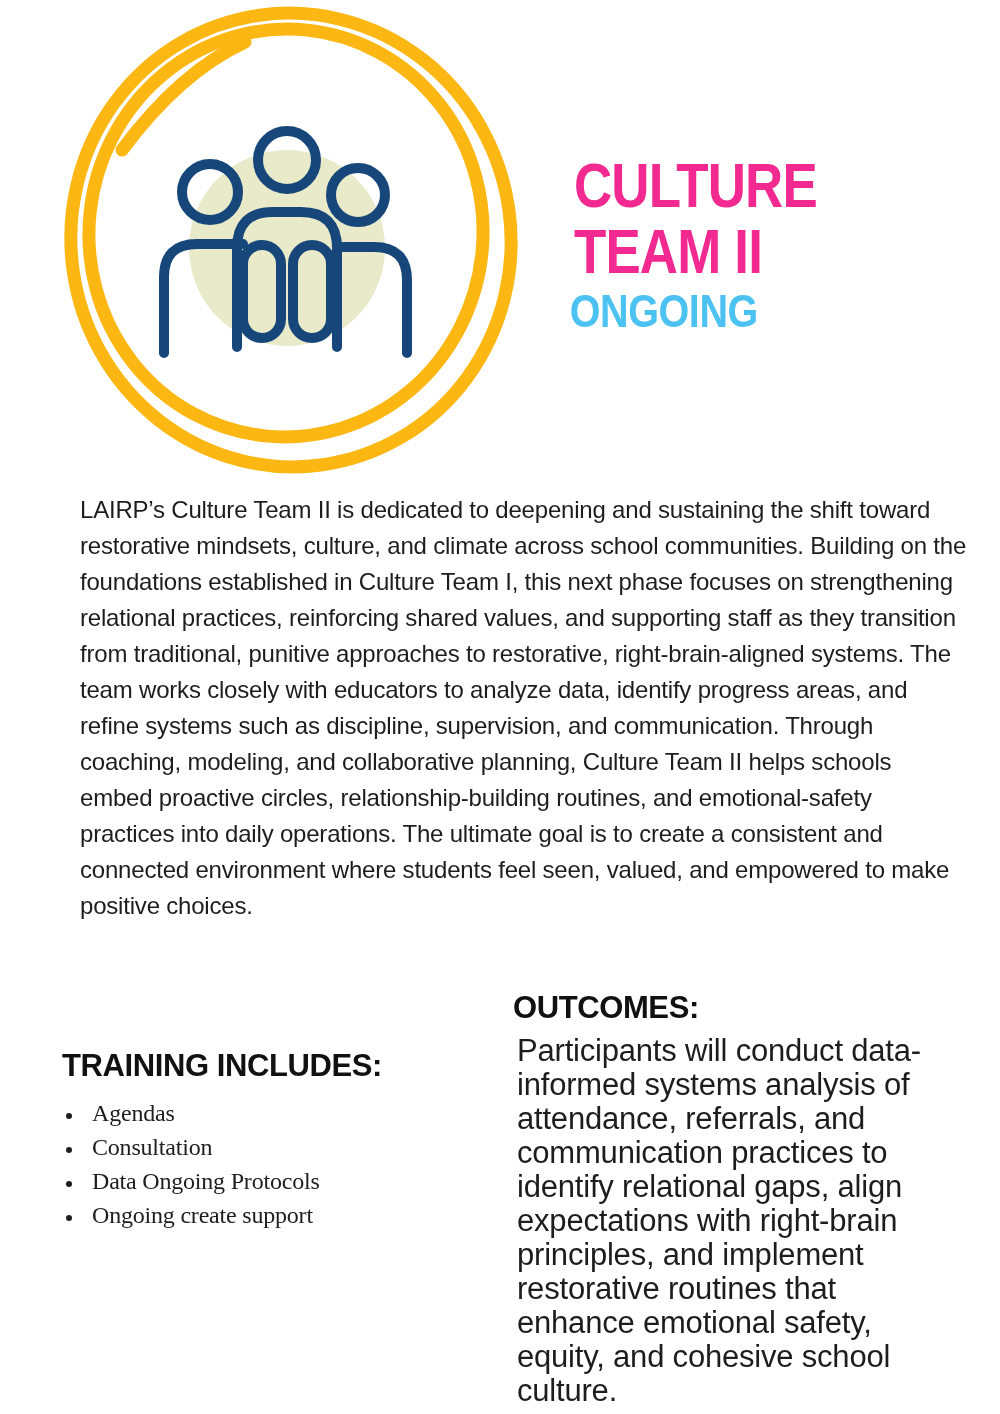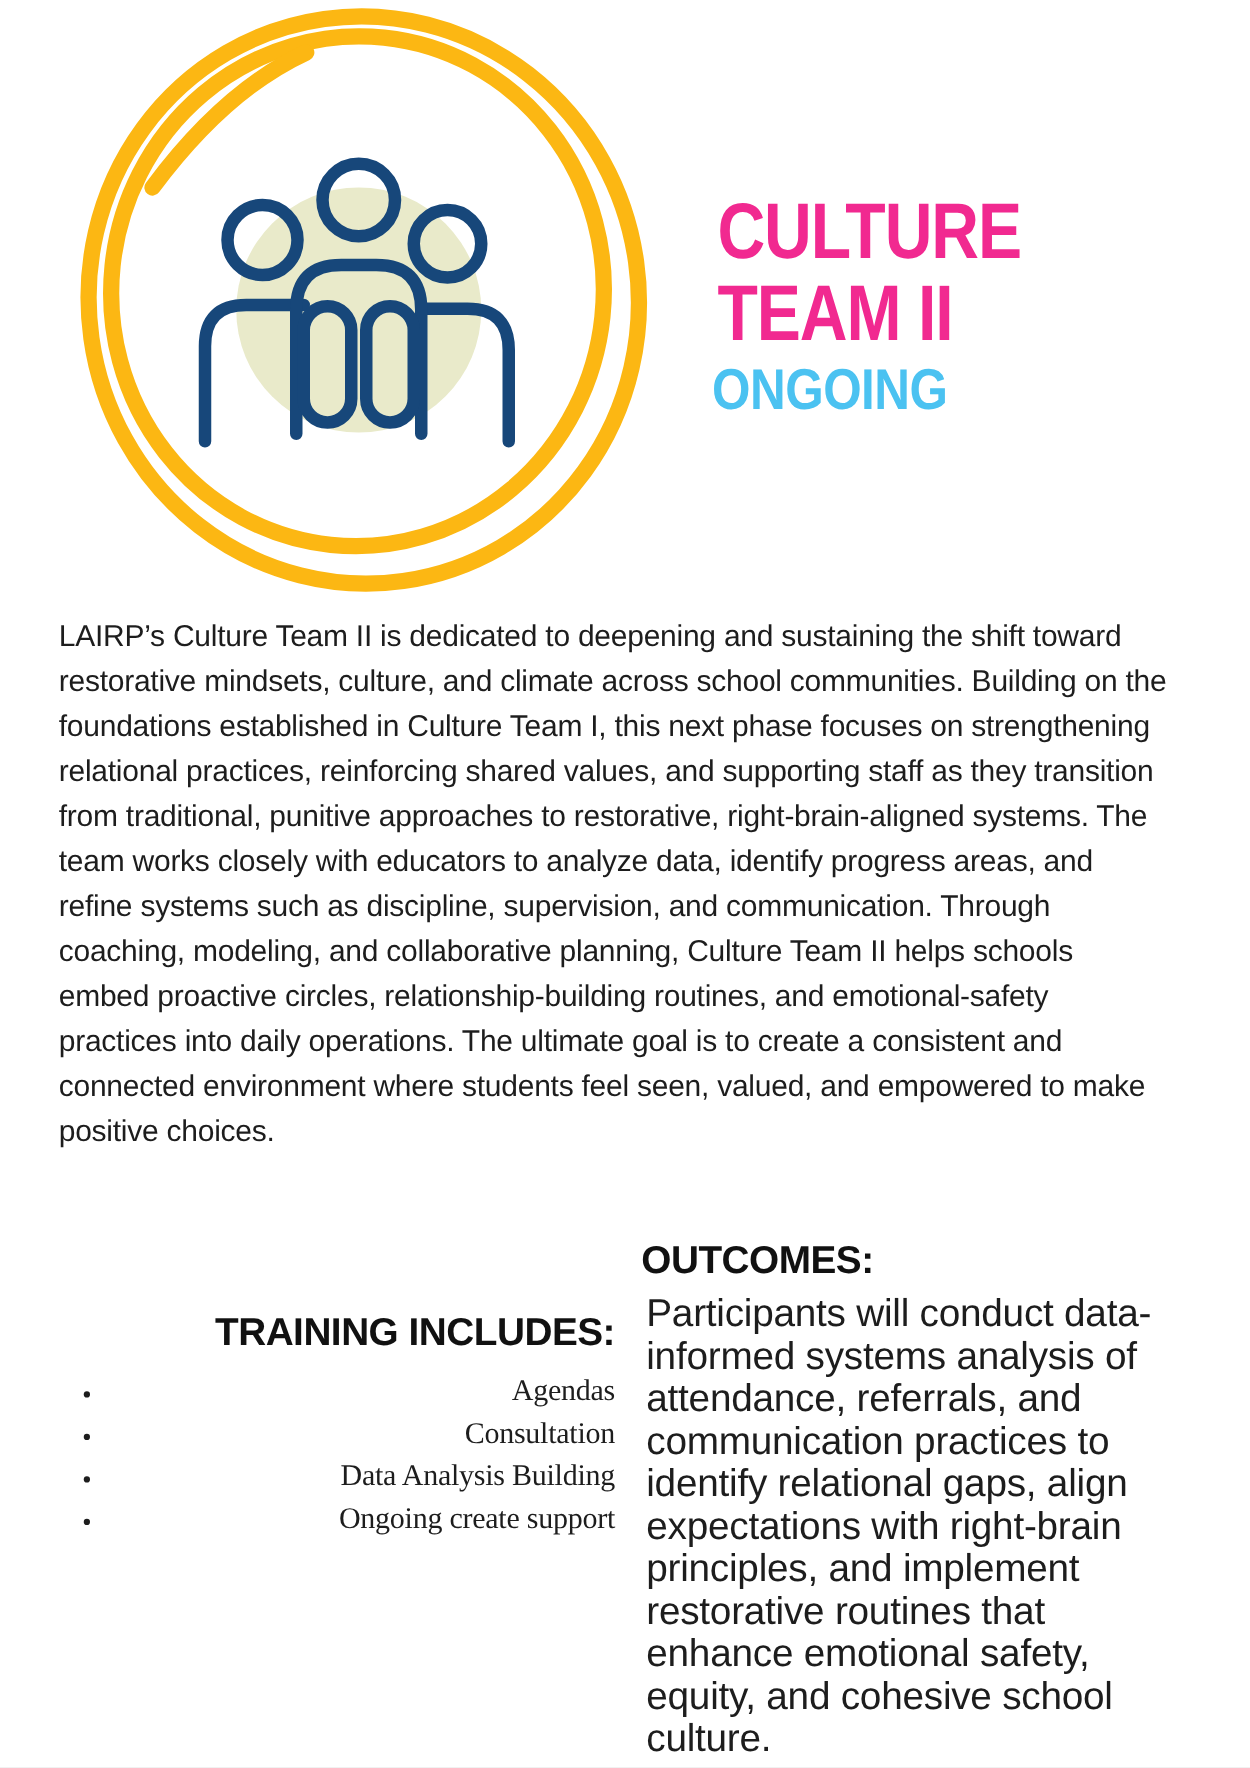--- a/index.html
+++ b/index.html
@@ -50,39 +50,38 @@
     line-height:52px;
     margin-top:1px;
     color:var(--blue);
     letter-spacing:-0.5px;
     transform:scaleX(0.86);
     transform-origin:50% 50%;
     white-space:nowrap;
   }
   .description{
     position:absolute;
-    left:47px; top:492px;
+    left:80px; top:492px;
     width:890px;
     font-size:24px;
     line-height:36px;
     letter-spacing:-0.2px;
     color:var(--text);
   }
   .section-heading{
     font-size:31px;
     font-weight:bold;
     letter-spacing:-0.4px;
     color:#111111;
     white-space:nowrap;
   }
   .training-block{
     position:absolute;
     left:62px; top:1048px;
     width:430px;
-    text-align:right;
   }
   .training-list{
     margin:12px 0 0 22px;
     list-style:disc;
     font-family:Liberation Serif, serif;
   }
   .training-list li{
     font-size:24px;
     line-height:34px;
     letter-spacing:-0.2px;
@@ -143,21 +142,21 @@
     <div class="subtitle-line">ONGOING</div>
   </div>
 
   <div class="description">LAIRP’s Culture Team II is dedicated to deepening and sustaining the shift toward restorative mindsets, culture, and climate across school communities. Building on the foundations established in Culture Team I, this next phase focuses on strengthening relational practices, reinforcing shared values, and supporting staff as they transition from traditional, punitive approaches to restorative, right-brain-aligned systems. The team works closely with educators to analyze data, identify progress areas, and refine systems such as discipline, supervision, and communication. Through coaching, modeling, and collaborative planning, Culture Team II helps schools embed proactive circles, relationship-building routines, and emotional-safety practices into daily operations. The ultimate goal is to create a consistent and connected environment where students feel seen, valued, and empowered to make positive choices.</div>
 
   <div class="training-block">
     <div class="section-heading">TRAINING INCLUDES:</div>
     <ul class="training-list">
       <li>Agendas</li>
       <li>Consultation</li>
-      <li>Data Analysis Building</li>
+      <li>Data Ongoing Protocols</li>
       <li>Ongoing create support</li>
     </ul>
   </div>
 
   <div class="outcomes-block">
     <div class="section-heading">OUTCOMES:</div>
     <div class="outcomes-body">Participants will conduct data-informed systems analysis of attendance, referrals, and communication practices to identify relational gaps, align expectations with right-brain principles, and implement restorative routines that enhance emotional safety, equity, and cohesive school culture.</div>
   </div>
 
 </div>

